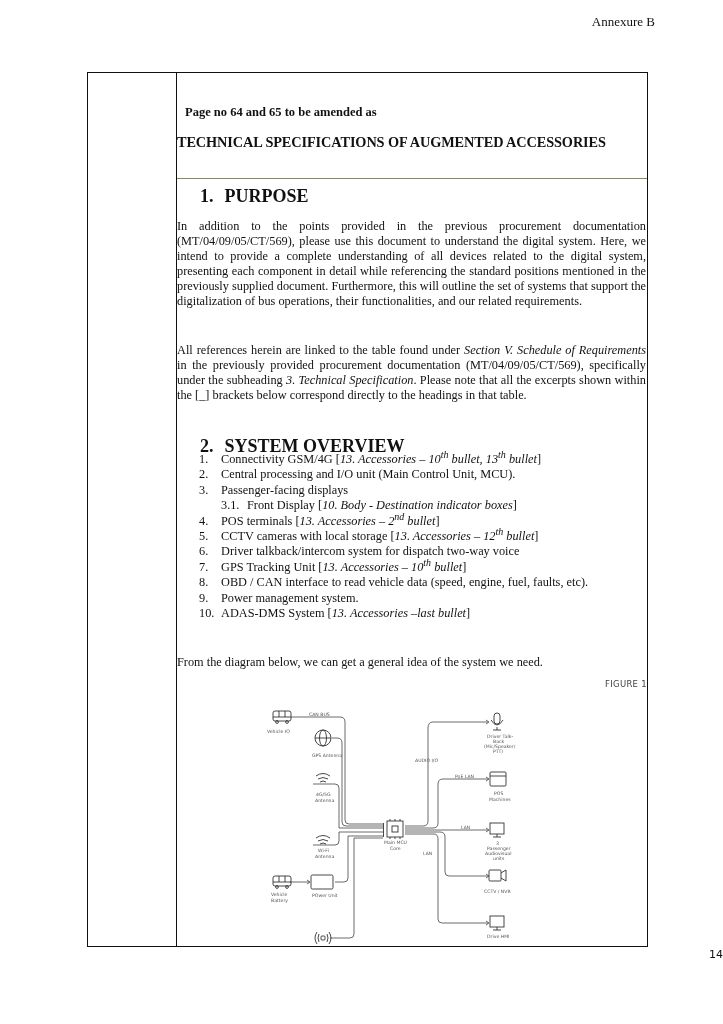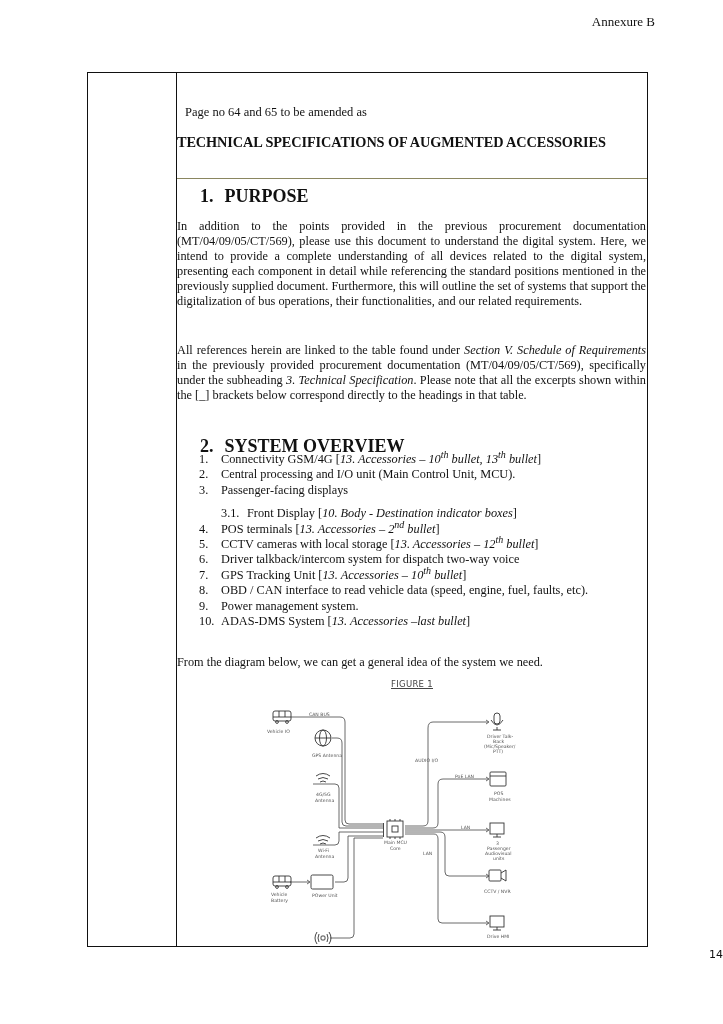--- a/index.html
+++ b/index.html
@@ -3,34 +3,34 @@
 <meta charset="utf-8">
 <style>
   html, body { margin:0; padding:0; background:#ffffff; }
   body { width:723px; height:1024px; position:relative; overflow:hidden;
          font-family:"Liberation Serif", "DejaVu Serif", serif; color:#111; }
   .annex { position:absolute; top:14px; right:68px; font-size:13px; }
   .tbl { position:absolute; left:87px; top:72px; width:561px; height:875px;
          border:1.3px solid #111; box-sizing:border-box; }
   .col-div { position:absolute; left:88px; top:0; bottom:0; border-left:1.3px solid #111; }
   .content { position:absolute; left:89px; top:0; right:0; bottom:0; }
-  .amend { position:absolute; left:8px; top:32px; font-weight:normal; font-size:12.5px; }
+  .amend { position:absolute; left:8px; top:32px; font-weight:bold; font-size:12.5px; }
   .title { position:absolute; left:0px; top:61px; font-weight:bold; font-size:14.3px; white-space:nowrap; letter-spacing:-0.1px; }
   .hr { position:absolute; left:0; right:0; top:105px; border-top:1px solid #8a8660; }
   .h1 { position:absolute; left:23px; font-weight:bold; font-size:18px; }
   .h1 .num { display:inline-block; width:20px; }
   .para { position:absolute; left:0; right:1px; font-size:12.3px; line-height:15px; text-align:justify; }
   .para i { font-style:italic; }
   .ol { position:absolute; left:22px; font-size:12.3px; line-height:15.4px; }
   .ol .row { white-space:nowrap; }
   .ol .n { display:inline-block; width:22px; }
   .ol .sub { padding-left:22px; }
-  .ol .sub .n { width:26px;margin-top:8px; }
-  .fig { position:absolute; left:0; right:0; text-align:center; font-family:"DejaVu Sans", sans-serif;
-         font-size:8.5px; color:#444; letter-spacing:0.3px;text-decoration:underline; }
+  .ol .sub .n { width:26px; }
+  .fig { position:absolute; left:0; right:0; text-align:right; font-family:"DejaVu Sans", sans-serif;
+         font-size:8.5px; color:#444; letter-spacing:0.3px; }
   .diagram { position:absolute; left:88px; top:629px; width:340px; height:245px; }
   .diagram text { font-family:"DejaVu Sans", sans-serif; font-size:4.6px; fill:#555; }
   .pgnum { position:absolute; left:0; width:723px; top:948px; text-align:right;
            font-family:"DejaVu Sans", sans-serif; font-size:11px; }
   sup { font-size:10px; vertical-align:super; line-height:0; }
 </style>
 </head>
 <body>
 
 <div class="annex">Annexure B</div>

